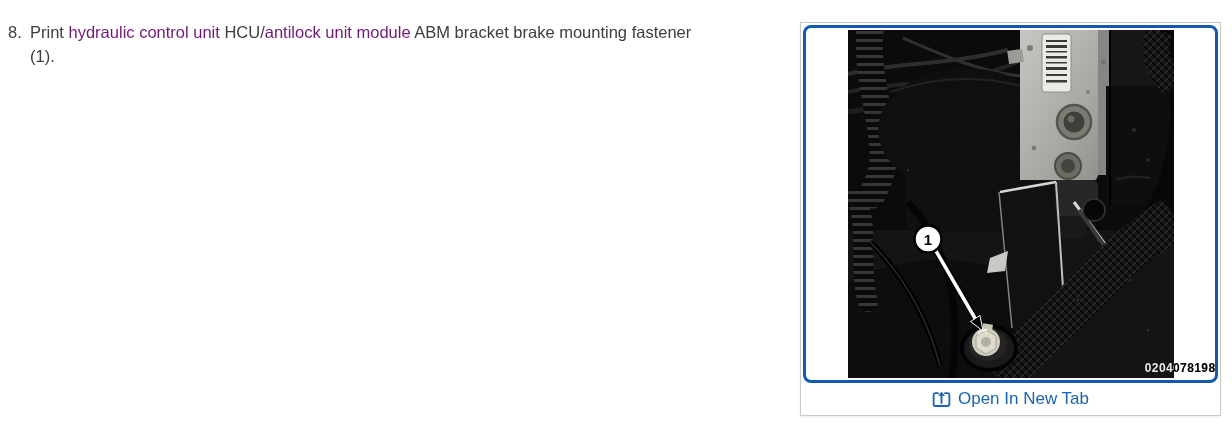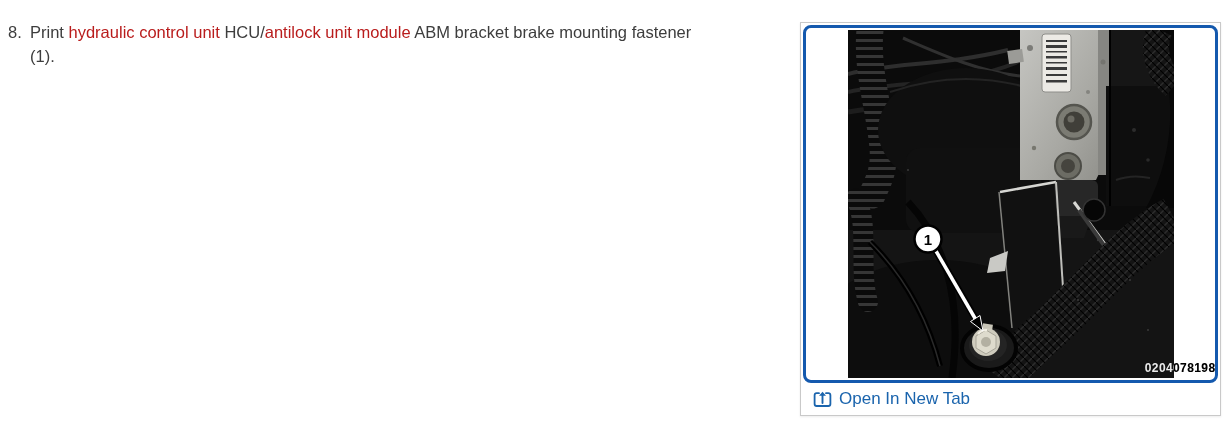--- a/index.html
+++ b/index.html
@@ -22,21 +22,21 @@
     font-size: 16.5px;
     line-height: 24px;
     color: #3d3d3d;
     display: flex;
   }
   .step-number {
     flex: 0 0 22px;
   }
   .step-body { flex: 1; }
   .doc-link {
-    color: #b91c1c;
+    color: #701a75;
     text-decoration: none;
     cursor: pointer;
   }
   .step-line2 { display: block; }
 
   
   .figure-card {
     position: absolute;
     left: 800px;
     top: 22px;
@@ -70,21 +70,21 @@
     mix-blend-mode: difference;
     font-size: 12px;
     font-weight: bold;
     letter-spacing: 0.4px;
     font-family: Liberation Sans, sans-serif;
   }
 
   
   .figure-actions {
     display: flex;
-    justify-content: space-between;
+    justify-content: center;
     align-items: center;
     padding: 4px 12px 6px 12px;
   }
   .action-link {
     display: flex;
     align-items: center;
     gap: 7px;
     color: #1a64ad;
     font-size: 17px;
     text-decoration: none;

